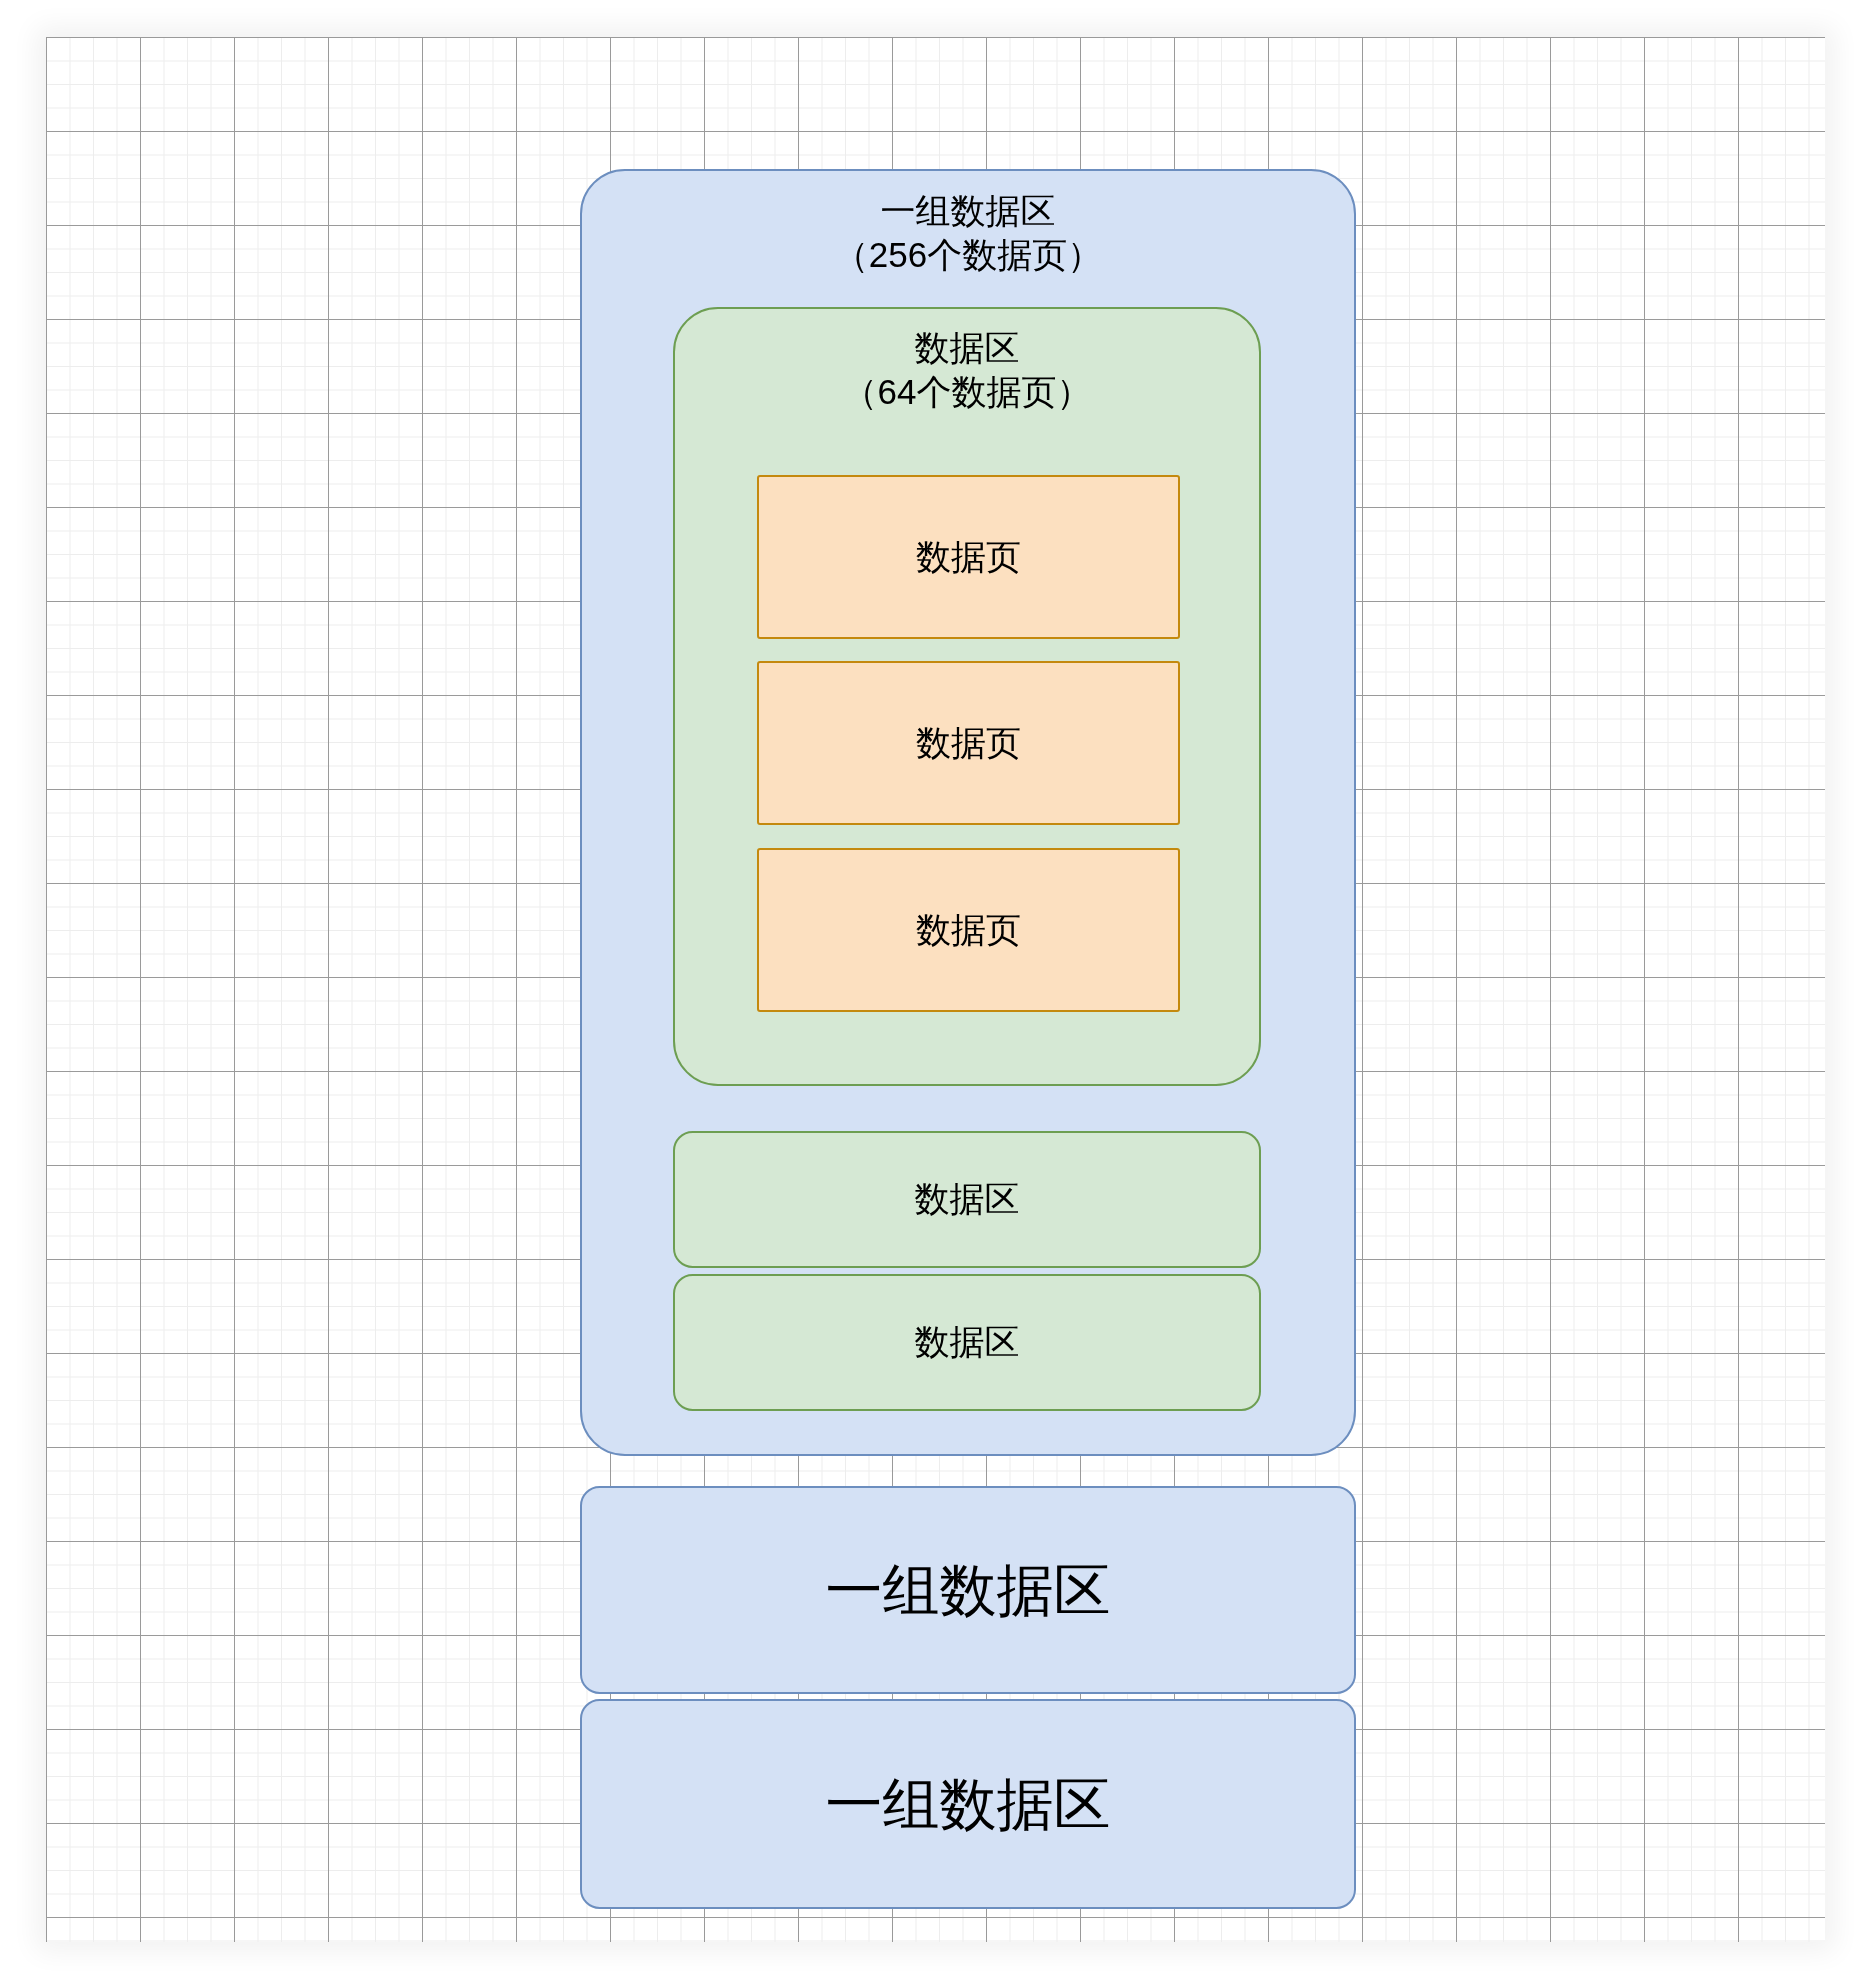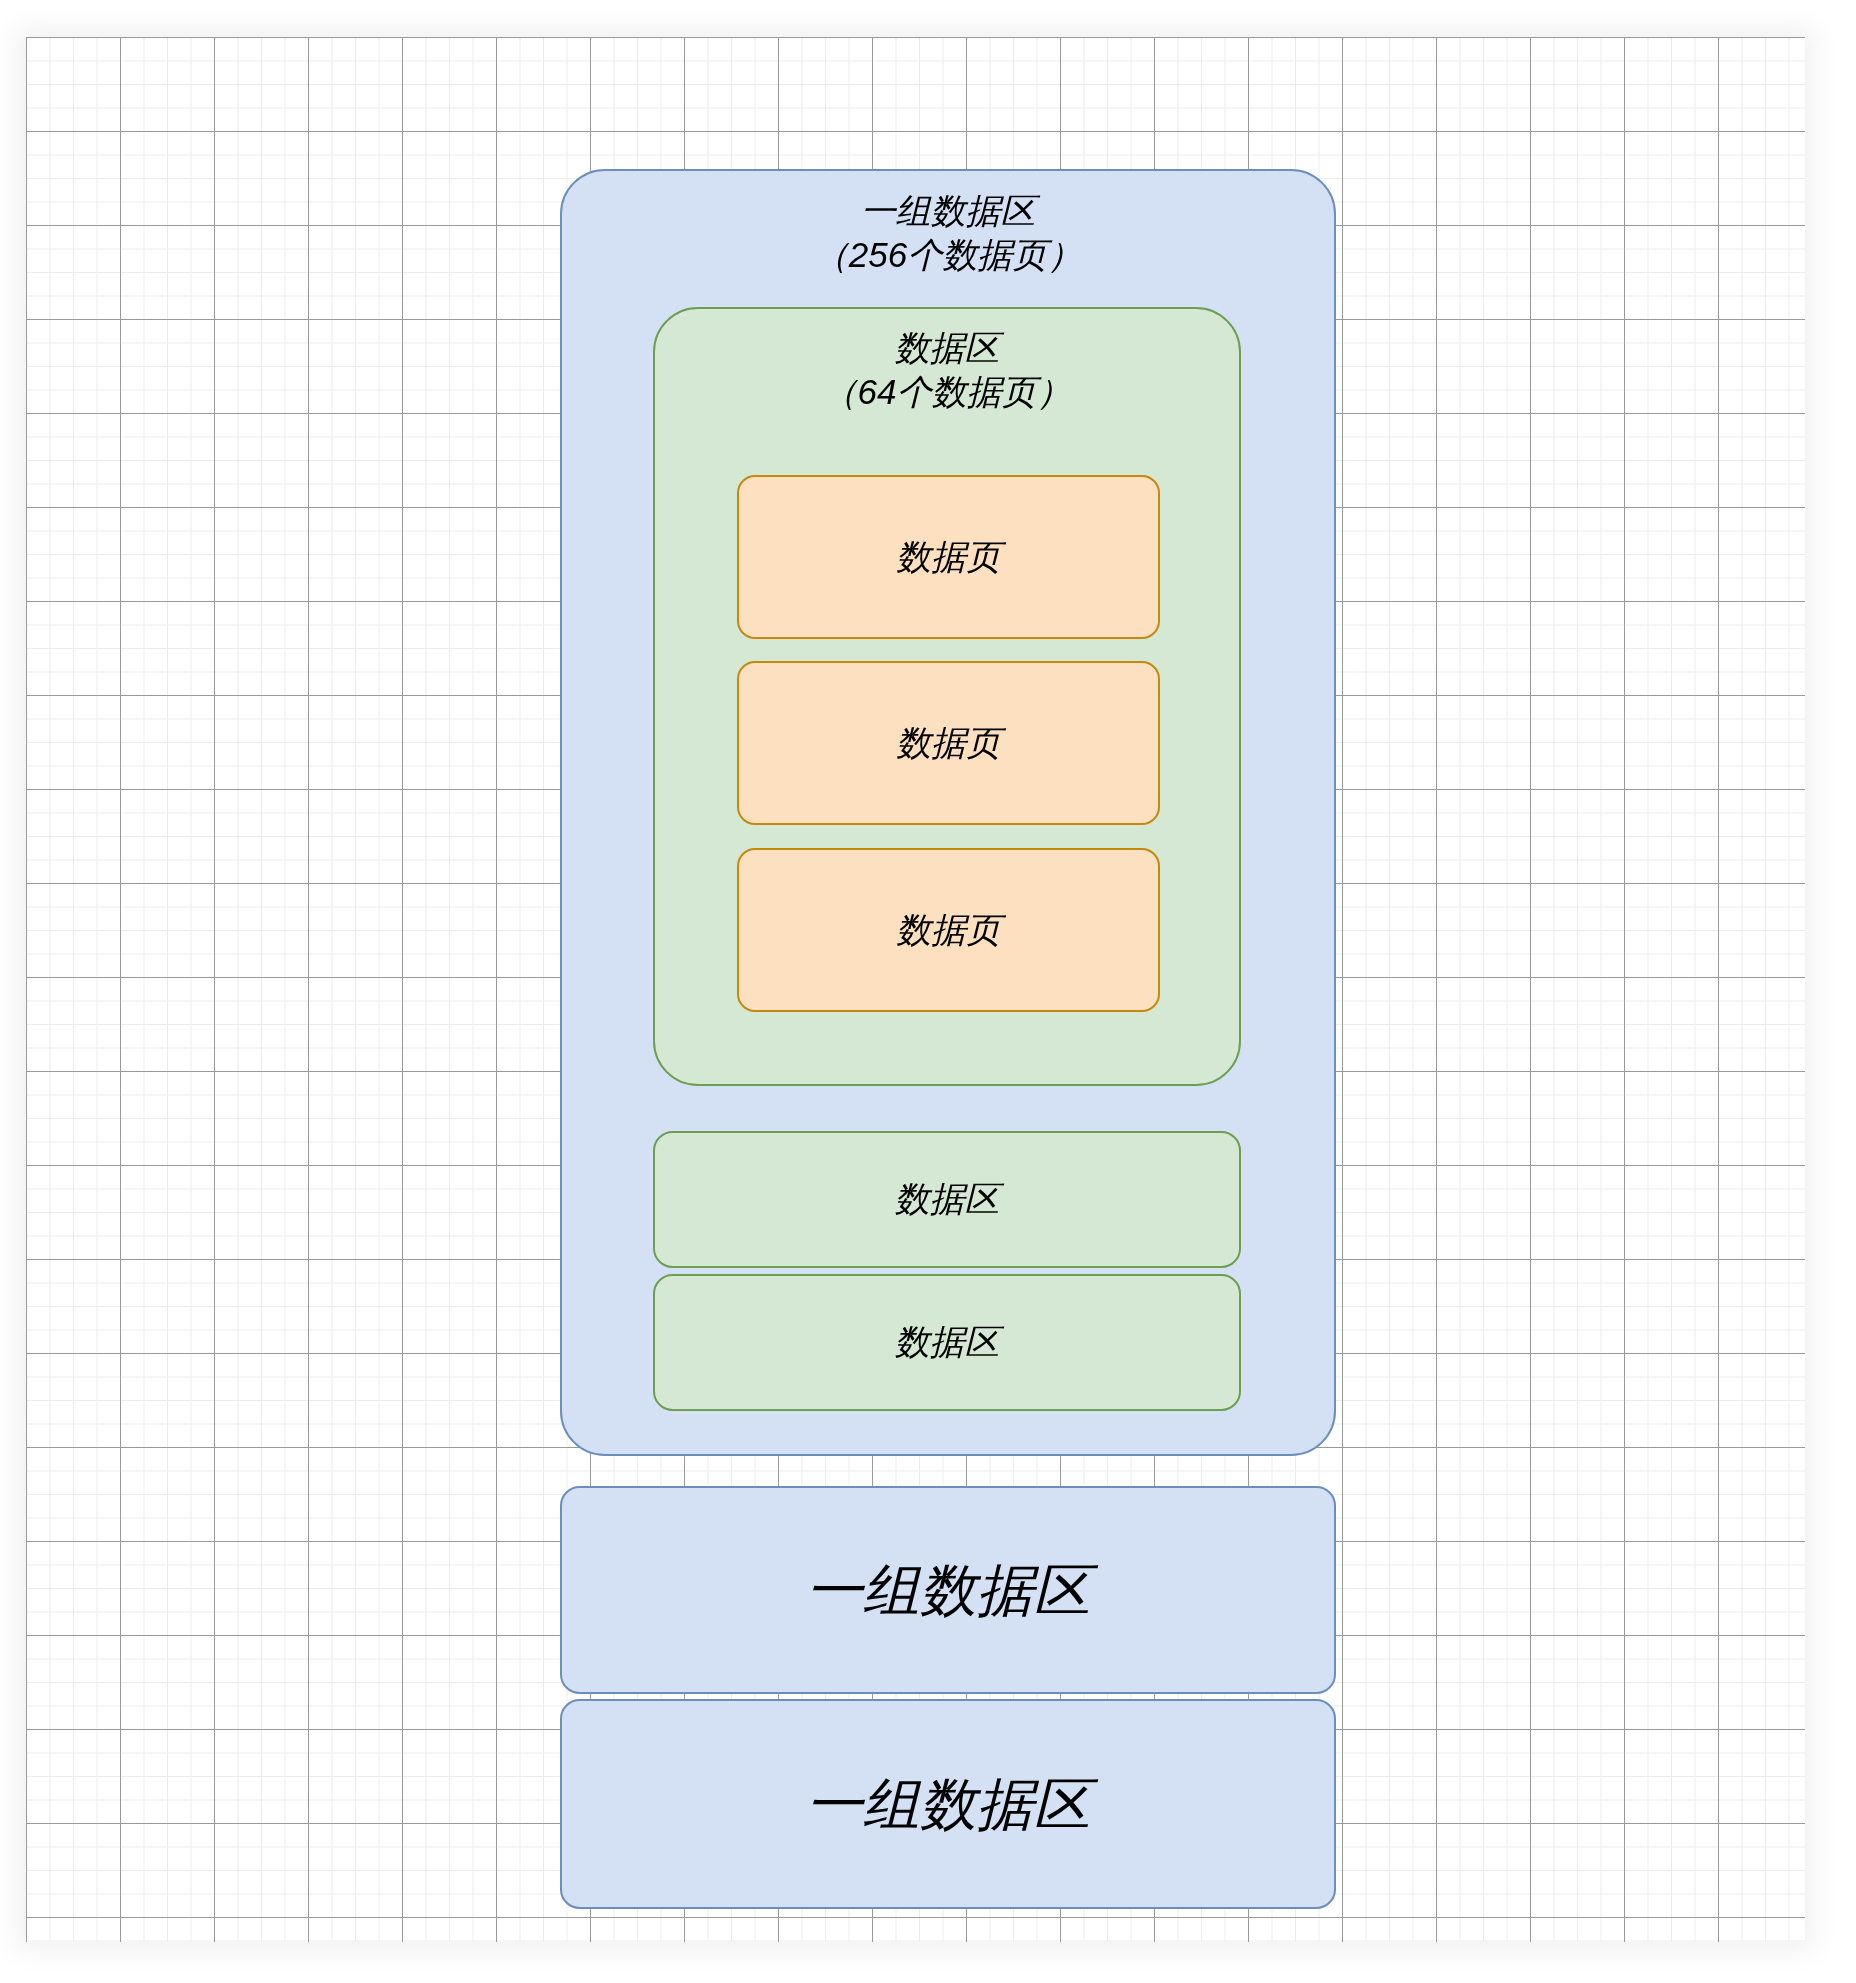--- a/index.html
+++ b/index.html
@@ -17,38 +17,37 @@
   #root {
     position: relative;
     width: 1856px;
     height: 1984px;
     background: #ffffff;
   }
 
   
   #canvas {
     position: absolute;
-    left: 26px;
+    left: 46px;
     top: 37px;
     width: 1779px;
     height: 1905px;
     background-color: #ffffff;
     background-image:
       linear-gradient(to right, #9a9a9a 1px, transparent 1px),
       linear-gradient(to bottom, #9a9a9a 1px, transparent 1px),
       linear-gradient(to right, #ededed 1px, transparent 1px),
       linear-gradient(to bottom, #ededed 1px, transparent 1px);
     background-size:
       94px 94px,
       94px 94px,
       23.5px 23.5px,
       23.5px 23.5px;
     background-position: 0 0, 0 0, 0 0, 0 0;
     box-shadow: 0 0 25.5px 9.8px rgba(0,0,0,0.055);
-    font-style: italic;
   }
 
   
   .node {
     position: absolute;
     box-sizing: border-box;
     display: flex;
     align-items: center;
     justify-content: center;
     text-align: center;
@@ -96,21 +95,21 @@
   }
   #extent-main > .node-label {
     margin-top: 16.7px;
     font-size: 35px;
   }
 
   .page-box {
     left: 711px;
     width: 423px;
     height: 164px;
-    border-radius: 18px;
+    border-radius: 3px;
     font-size: 35px;
   }
   #page-1 { top: 438px; }
   #page-2 { top: 624px; }
   #page-3 { top: 811px; }
 
   .extent-small {
     left: 627px;
     width: 588px;
     height: 137px;

